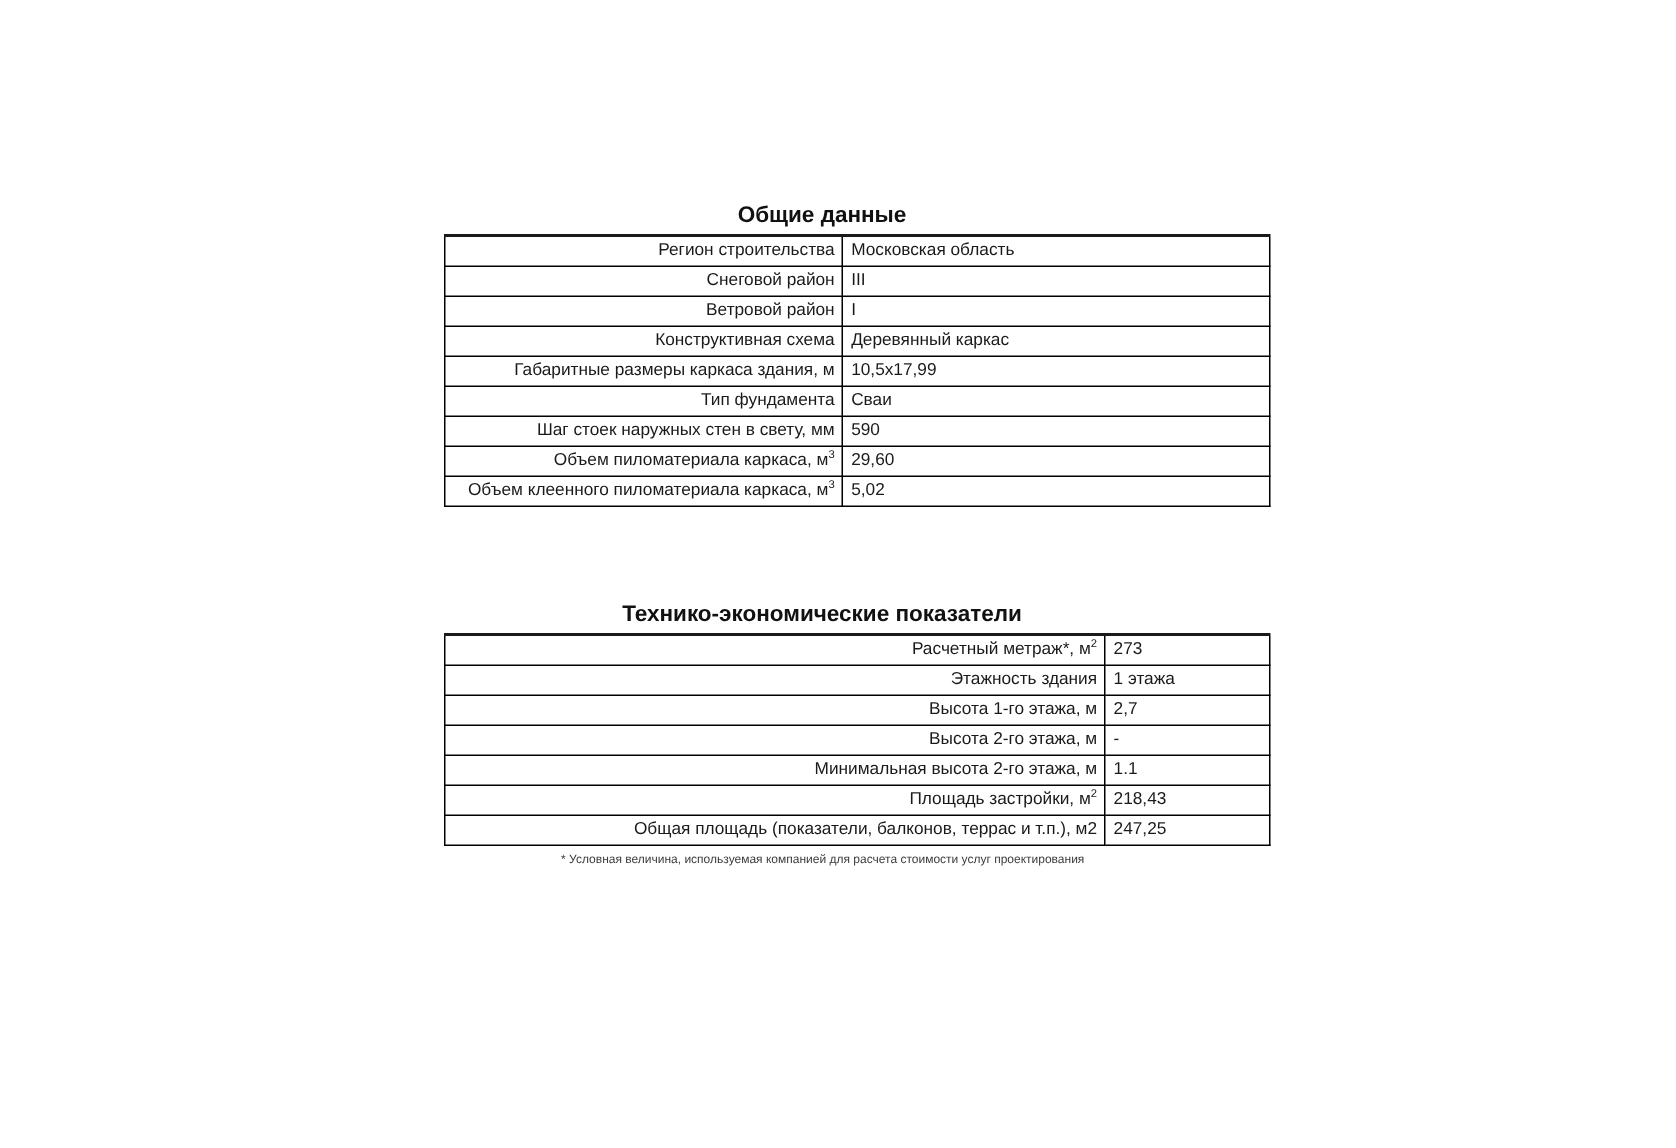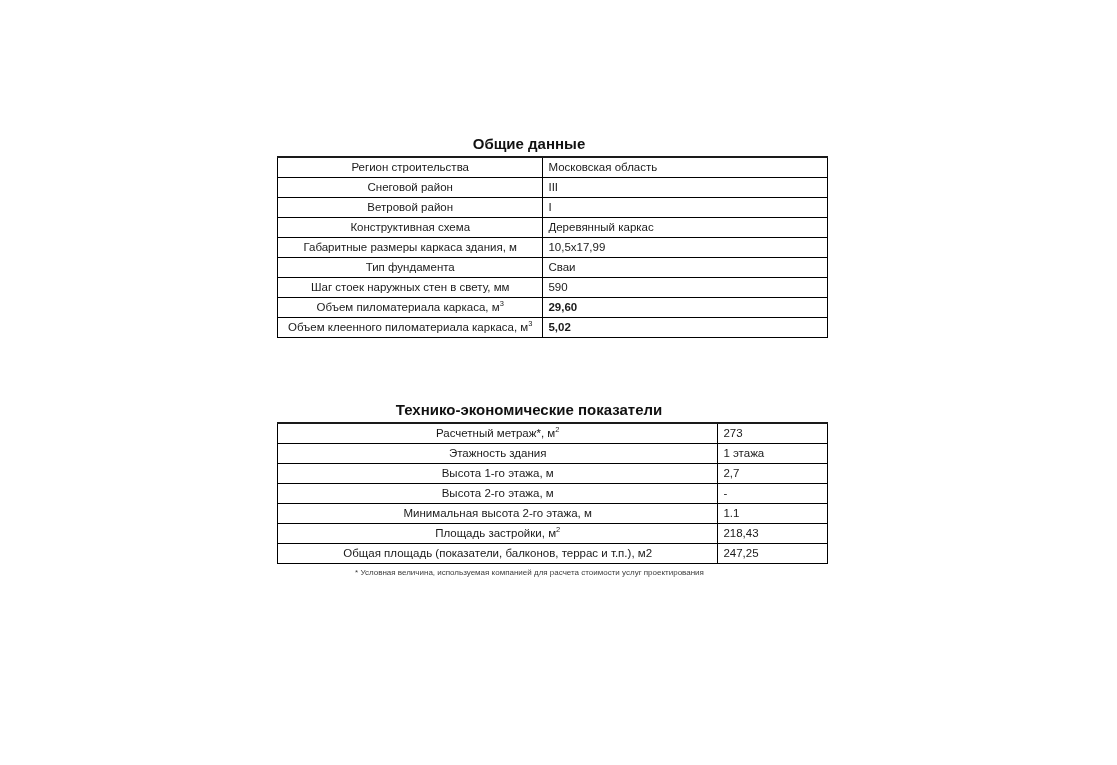--- a/index.html
+++ b/index.html
@@ -10,21 +10,21 @@
     width: 1117px;
     height: 765px;
     background: #ffffff;
     position: relative;
     font-family: "Liberation Sans", sans-serif;
     color: #1a1a1a;
     overflow: hidden;
   }
   .block {
     position: absolute;
-    left: 277px;
+    left: 296px;
     width: 504px;
   }
   .block-1 { top: 136px; }
   .block-2 { top: 402px; }
   .table-title {
     font-size: 15px;
     font-weight: bold;
     text-align: center;
     color: #111111;
     margin: 0 0 4px 0;
@@ -39,23 +39,23 @@
   }
   table.data-table td {
     border: 1px solid #000000;
     height: 19px;
     padding: 0 5px;
     font-size: 11.5px;
     line-height: 19px;
     white-space: nowrap;
     overflow: hidden;
   }
-  td.label-cell { text-align: center; }
+  td.label-cell { text-align: right; }
   td.value-cell { text-align: left; }
-  td.value-cell.bold { font-weight: bold; }
+  td.value-cell.bold { font-weight: normal; }
   .t1-col1 { width: 264px; }
   .t1-col2 { width: 283px; }
   .t2-col1 { width: 438px; }
   .t2-col2 { width: 109px; }
   sup {
     font-size: 7.5px;
     line-height: 0;
     vertical-align: super;
   }
   .footnote {

